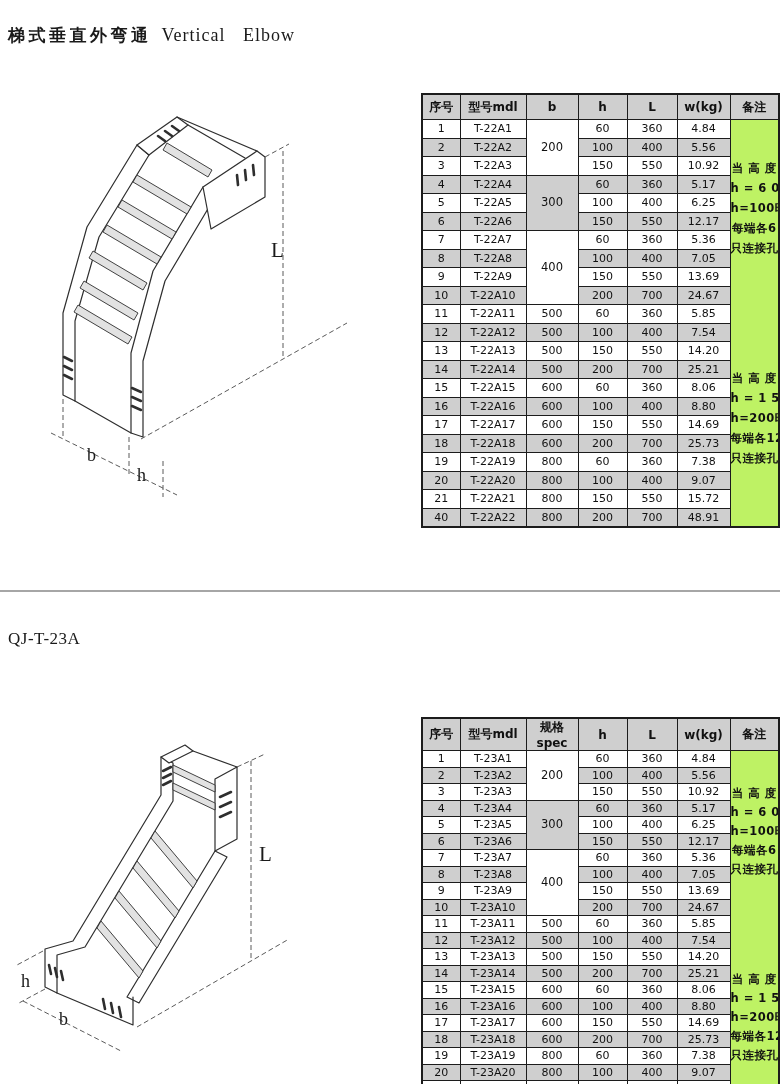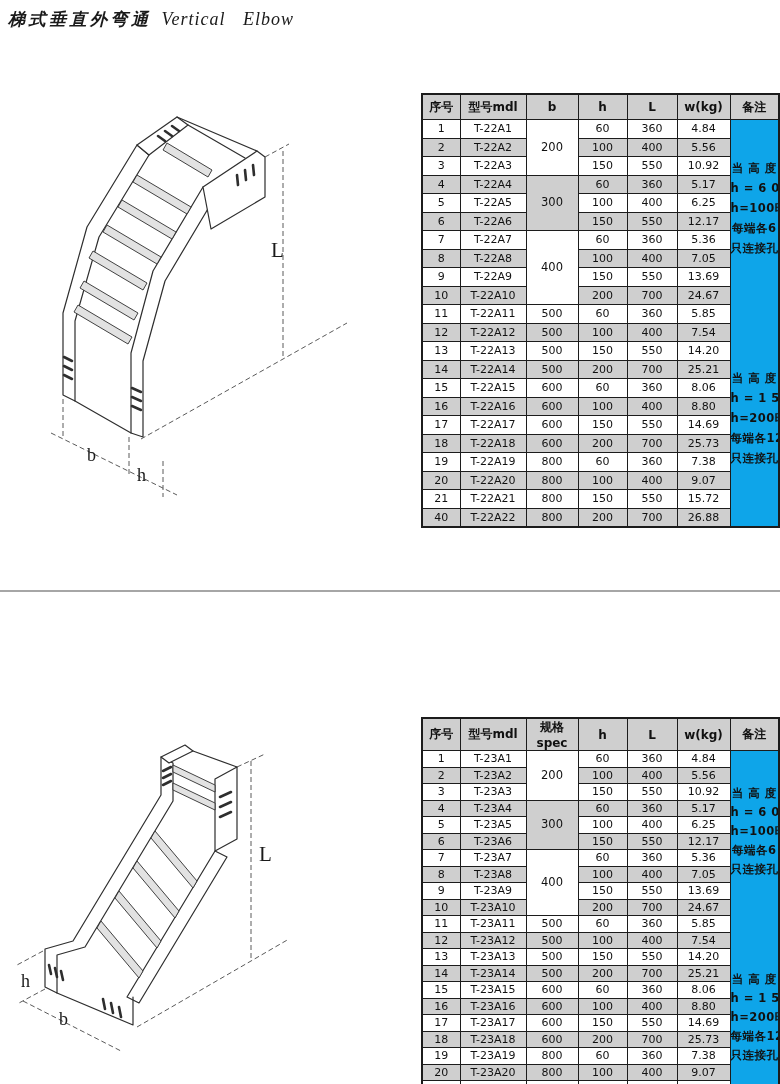--- a/index.html
+++ b/index.html
@@ -38,36 +38,36 @@
   th,td{border:1px solid #1c1c1c;text-align:center;padding:0;overflow:hidden;
         font-family:"DejaVu Sans","Liberation Sans",sans-serif;}
   th{background:#cfcfcf;font-size:12px;font-weight:bold;color:#111;}
   .t1 th{height:24px;}
   .t2 th{height:22px;}
   td{font-size:11px;background:#fff;color:#111;}
   .t1 td{height:17.5px;line-height:17.5px;}
   .t2 td{height:15.5px;line-height:15.5px;}
   tr.alt td{background:#cfcfcf;}
   td.merged-spec{background:#fff;font-size:11.5px;}
-  td.notes-cell{background:#0ea5e9;position:relative;vertical-align:top;margin-top:40px;}
+  td.notes-cell{background:#bef264;position:relative;vertical-align:top;margin-top:40px;}
   .note-block{position:absolute;left:0;right:0;text-align:center;}
   .note-line{font-weight:bold;font-size:11.5px;color:#111;letter-spacing:0.5px;white-space:nowrap;}
   .t1 .note-line{line-height:20px;}
   .t2 .note-line{line-height:19px;}
   .t1 .n0{top:38px;}
   .t1 .n1{top:248px;}
   .t2 .n0{top:33px;}
   .t2 .n1{top:219px;}
 </style>
 </head>
 <body>
 
 <div id="page">
 
-  <div class="sec-title" style="top:8px;font-style:italic;">
+  <div class="sec-title" style="top:24px;">
     <div class="title-line1">
       <span class="title-cn">梯式垂直外弯通</span><span class="title-en">Vertical  Elbow</span>
     </div>
   </div>
 
   <div class="drawing d1">
     <svg width="370" height="460" viewBox="0 0 370 460">
 
       <path class="ln" d="M152,32 L232,66"></path>
       <path class="ln" d="M163,40 L220,73"></path>
@@ -315,29 +315,30 @@
             <td>150</td>
             <td>550</td>
             <td>15.72</td>
           </tr>
           <tr class="alt">
             <td>40</td>
             <td>T-22A22</td>
             <td>800</td>
             <td>200</td>
             <td>700</td>
-            <td>26.88</td>
+            <td>48.91</td>
           </tr>
         </tbody>
     </table>
   </div>
 
   <div class="divider"></div>
 
   <div class="sec-title" style="top:626px;">
+    <div class="title-code">QJ-T-23A</div>
   </div>
 
   <div class="drawing d2">
     <svg width="340" height="349" viewBox="0 0 340 349">
 
       <path class="ln" d="M178,16 L222,32"></path>
 
       <path class="plate" d="M146,22 L146,60 L58,206 L30,214 L30,252 L42,258 L42,220 L70,212 L158,66 L158,28 Z"></path>
 
       <path class="plate" d="M146,22 L170,10 L178,16 L154,28 Z"></path>

